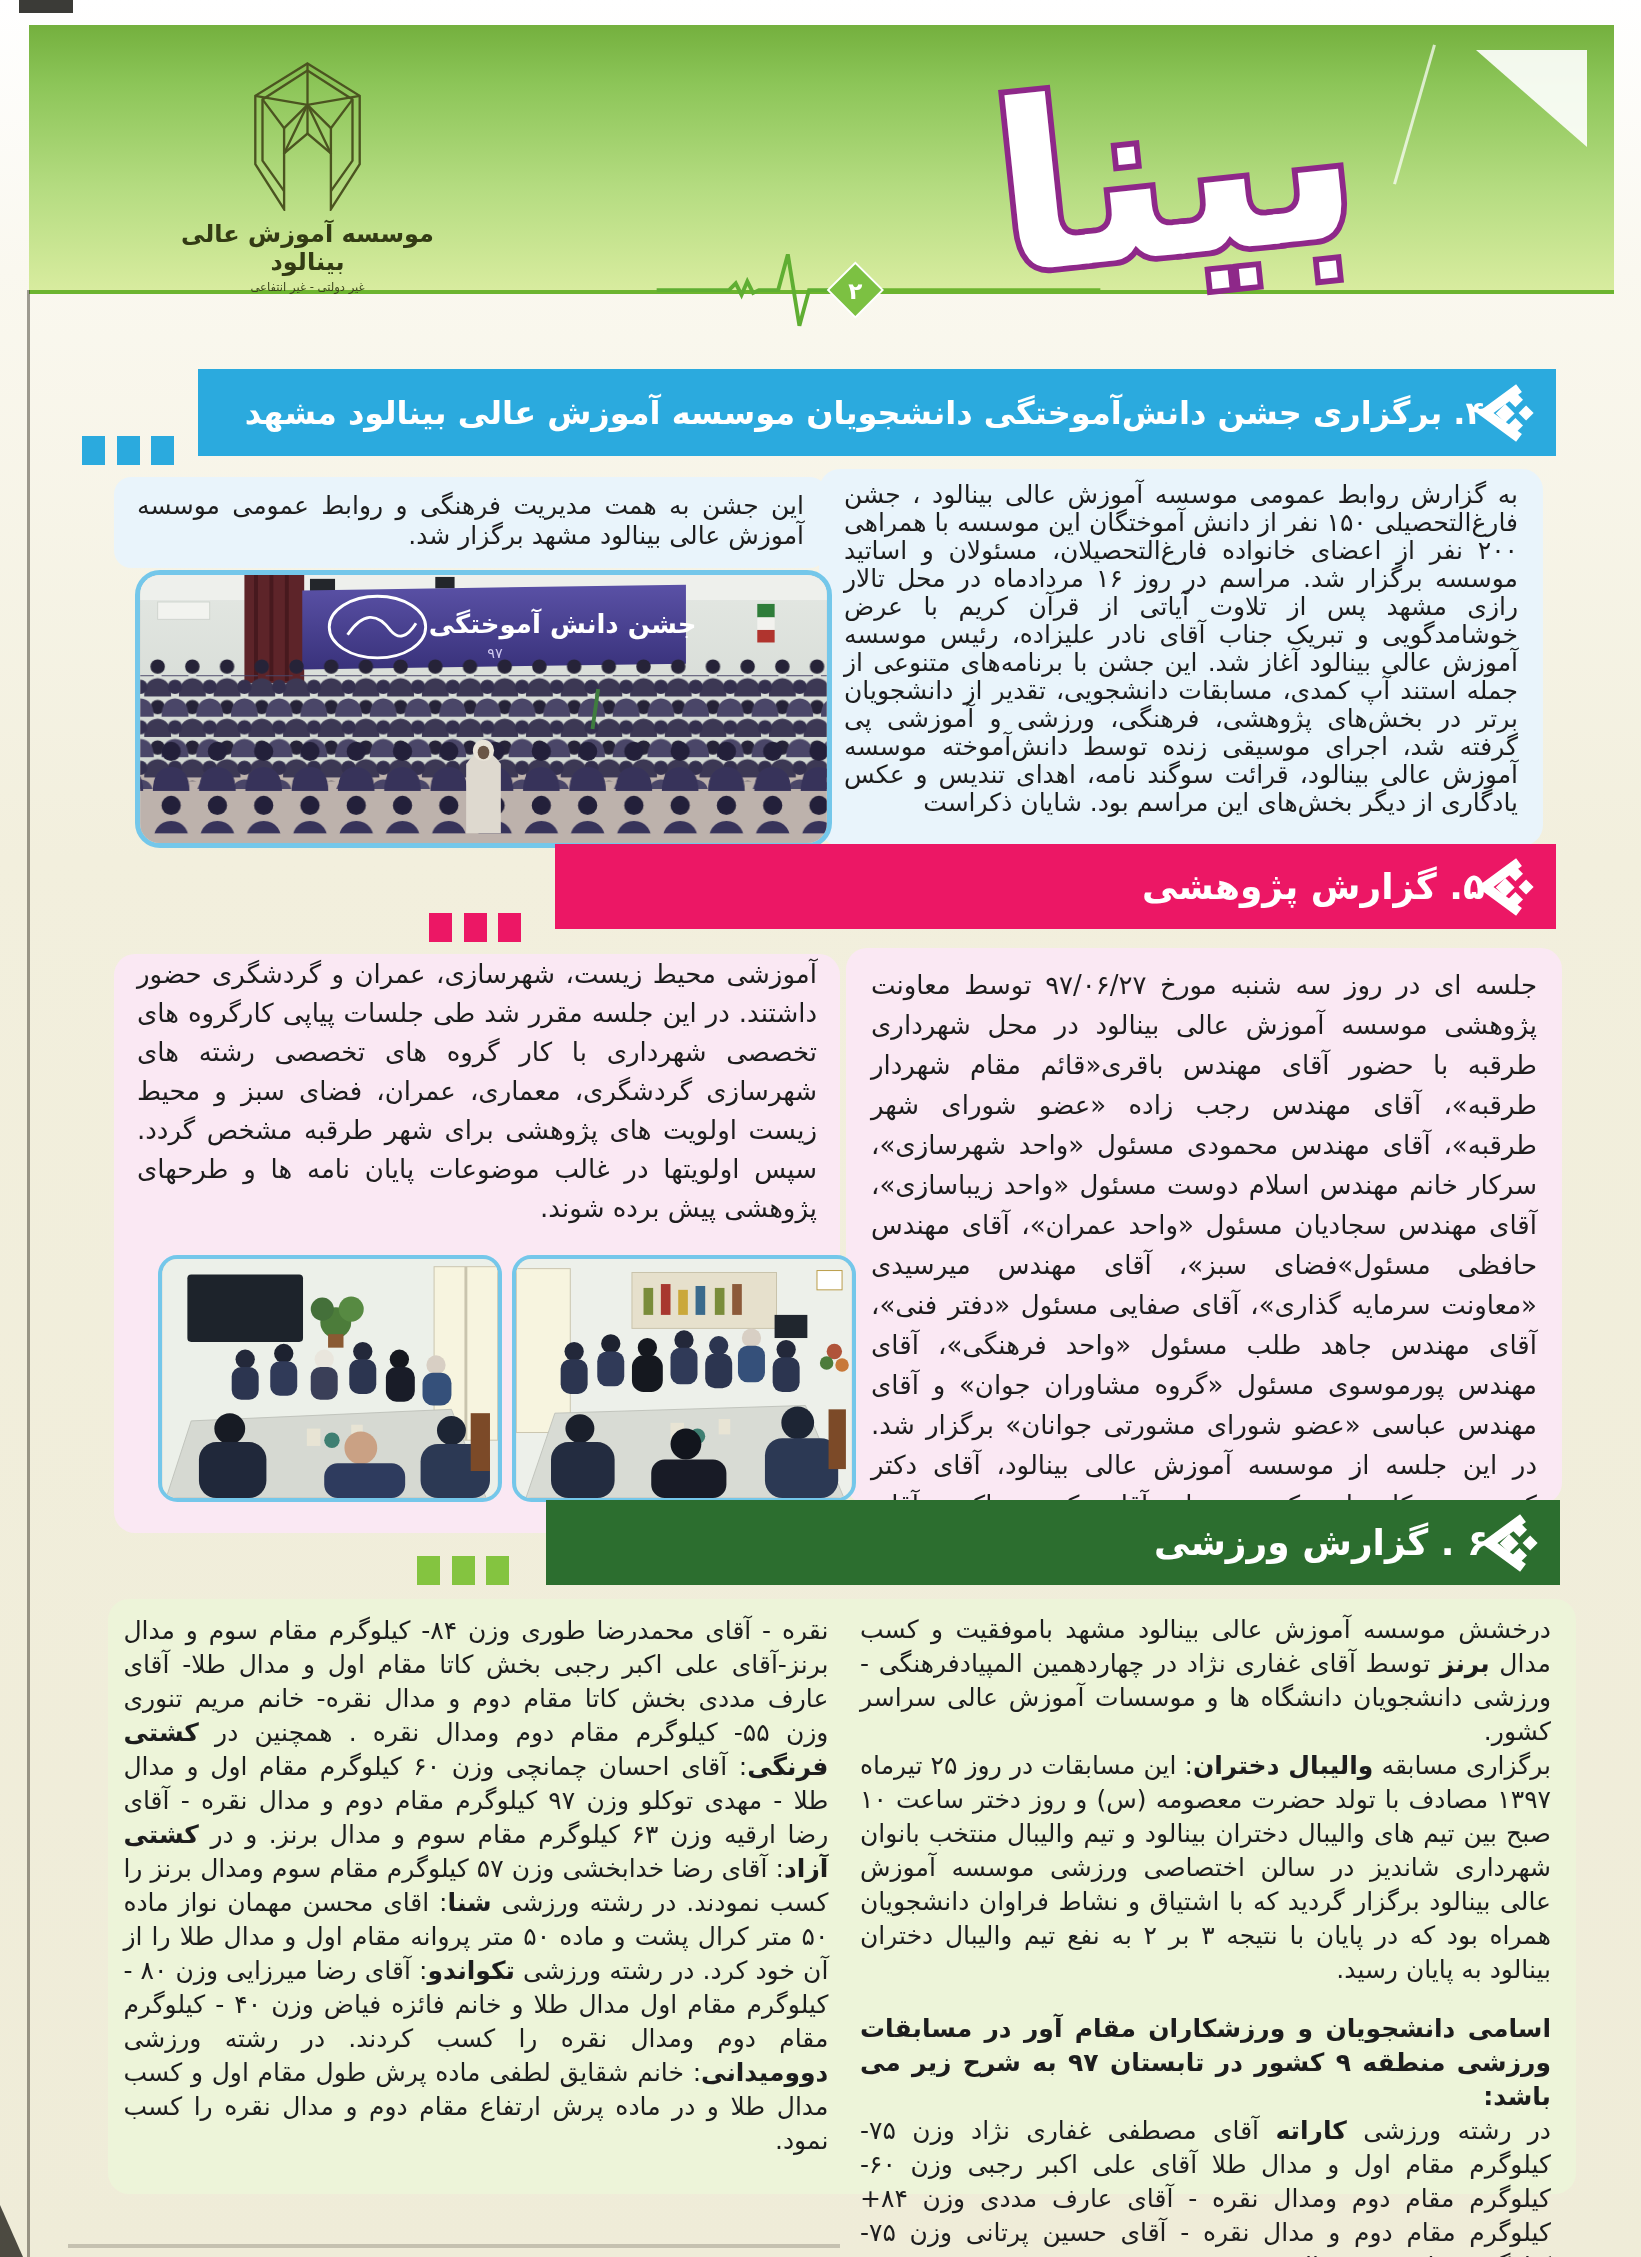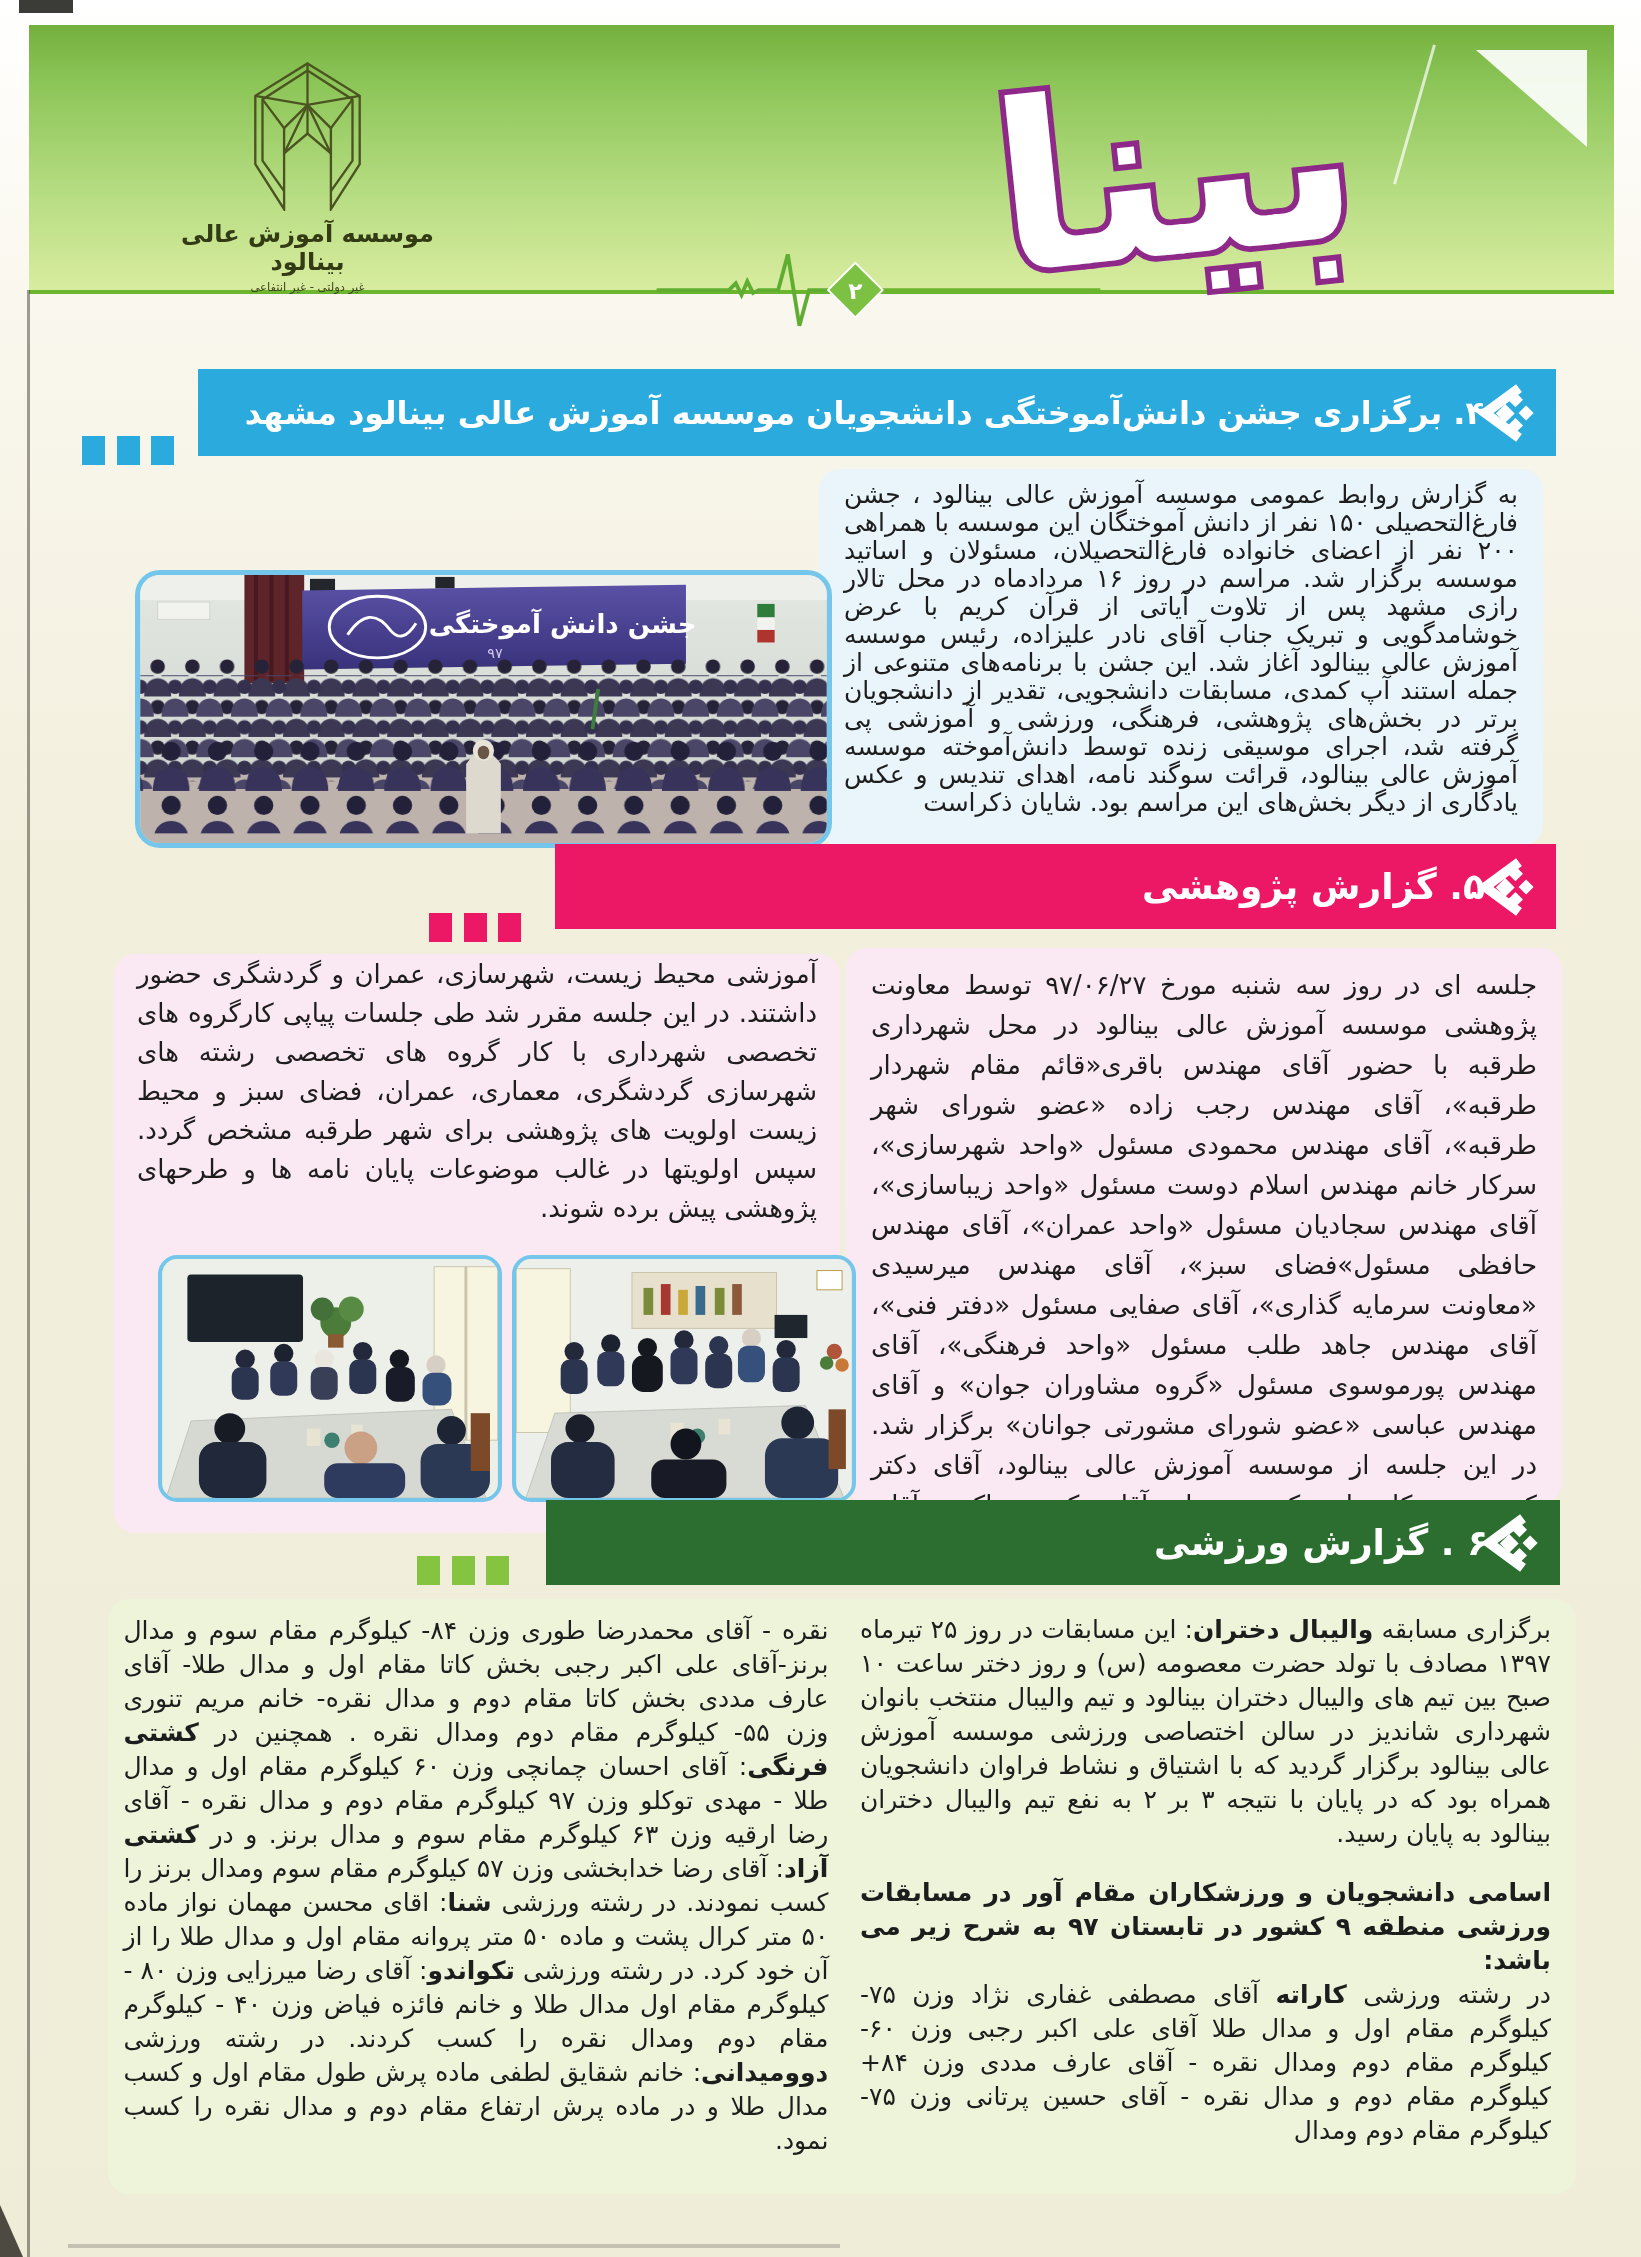--- a/index.html
+++ b/index.html
@@ -115,20 +115,23 @@
     <svg class="mark" width="64" height="64" viewBox="0 0 72 72">
       <polyline points="54,8 16,36 54,64" fill="none" stroke="#ffffff" stroke-width="11"></polyline>
       <rect x="31" y="29" width="15" height="15" transform="rotate(45 38.5 36.5)" fill="#fff"></rect>
       <rect x="44" y="15" width="12" height="12" transform="rotate(45 50 21)" fill="#fff"></rect>
       <rect x="44" y="44" width="12" height="12" transform="rotate(45 50 50)" fill="#fff"></rect>
       <rect x="56" y="30" width="12" height="12" transform="rotate(45 62 36)" fill="#fff"></rect>
     </svg>
   </div>
   <div class="panel s4-right">
     <p>به گزارش روابط عمومی موسسه آموزش عالی بینالود ، جشن فارغ‌التحصیلی ۱۵۰ نفر از دانش آموختگان این موسسه با همراهی ۲۰۰ نفر از اعضای خانواده فارغ‌التحصیلان، مسئولان و اساتید  موسسه برگزار شد. مراسم در روز ۱۶ مردادماه در محل تالار رازی مشهد پس از تلاوت آیاتی از قرآن کریم با عرض خوشامدگویی و تبریک جناب آقای نادر علیزاده، رئیس موسسه آموزش عالی بینالود آغاز شد. این جشن با برنامه‌های متنوعی از جمله استند آپ کمدی، مسابقات دانشجویی، تقدیر از دانشجویان برتر در بخش‌های پژوهشی، فرهنگی، ورزشی و آموزشی پی گرفته شد، اجرای موسیقی زنده توسط دانش‌آموخته موسسه آموزش عالی بینالود، قرائت سوگند نامه، اهدای تندیس و عکس یادگاری از دیگر بخش‌های این مراسم بود. شایان ذکراست</p>
+  </div>
+  <div class="panel s4-left">
+    <p>این جشن به همت مدیریت فرهنگی و روابط عمومی موسسه آموزش عالی بینالود مشهد برگزار شد.</p>
   </div>
 
   <figure class="photo grad-photo" style="margin:0">
     <svg width="687" height="268" viewBox="0 0 712 278">
       <defs>
         <linearGradient id="wallg" x1="0" y1="0" x2="0" y2="1">
           <stop offset="0" stop-color="#e4e8e3"></stop>
             <stop offset="1" stop-color="#c9cfc9"></stop>
         </linearGradient>
         <linearGradient id="bang" x1="0" y1="0" x2="0" y2="1">
@@ -302,20 +305,21 @@
     <svg class="mark" width="64" height="64" viewBox="0 0 72 72">
       <polyline points="54,8 16,36 54,64" fill="none" stroke="#ffffff" stroke-width="11"></polyline>
       <rect x="31" y="29" width="15" height="15" transform="rotate(45 38.5 36.5)" fill="#fff"></rect>
       <rect x="44" y="15" width="12" height="12" transform="rotate(45 50 21)" fill="#fff"></rect>
       <rect x="44" y="44" width="12" height="12" transform="rotate(45 50 50)" fill="#fff"></rect>
       <rect x="56" y="30" width="12" height="12" transform="rotate(45 62 36)" fill="#fff"></rect>
     </svg>
   </div>
   <div class="panel s6-panel">
     <div class="s6-col s6-right-col">
+      <p class="para"><span>درخشش موسسه آموزش عالی بینالود مشهد باموفقیت و کسب مدال </span><span class="b">برنز</span><span> توسط آقای غفاری نژاد در چهاردهمین المپیادفرهنگی - ورزشی دانشجویان دانشگاه ها و موسسات آموزش عالی سراسر کشور.</span></p>
       <p class="para"><span>برگزاری مسابقه </span><span class="b">والیبال دختران</span><span>: این مسابقات در روز ۲۵ تیرماه ۱۳۹۷ مصادف با تولد حضرت معصومه (س) و روز دختر ساعت ۱۰ صبح بین  تیم های والیبال دختران بینالود و تیم والیبال منتخب بانوان شهرداری شاندیز در سالن اختصاصی ورزشی موسسه آموزش عالی بینالود برگزار گردید که با اشتیاق و نشاط فراوان دانشجویان همراه بود که در پایان با نتیجه ۳ بر ۲ به نفع تیم والیبال دختران بینالود به پایان رسید.</span></p>
       <p class="para lead"><span class="b">اسامی دانشجویان و ورزشکاران مقام آور در مسابقات ورزشی منطقه ۹ کشور در تابستان ۹۷ به شرح زیر می باشد:</span></p>
       <p class="para"><span>در رشته ورزشی </span><span class="b">کاراته</span><span> آقای  مصطفی غفاری نژاد وزن ۷۵- کیلوگرم مقام اول و مدال طلا  آقای علی اکبر رجبی وزن ۶۰- کیلوگرم مقام دوم ومدال نقره - آقای عارف مددی وزن ۸۴+ کیلوگرم مقام دوم و مدال نقره - آقای حسین پرتانی وزن ۷۵- کیلوگرم مقام دوم ومدال</span></p>
     </div>
     <div class="s6-col s6-left-col">
       <p class="para"><span>نقره - آقای محمدرضا طوری وزن ۸۴- کیلوگرم مقام سوم و مدال برنز-آقای علی اکبر رجبی بخش کاتا مقام اول و مدال طلا- آقای عارف مددی بخش کاتا مقام دوم و مدال نقره- خانم مریم تنوری وزن ۵۵- کیلوگرم مقام دوم ومدال نقره .  همچنین در </span><span class="b">کشتی فرنگی</span><span>: آقای احسان چمانچی وزن ۶۰ کیلوگرم مقام اول و مدال طلا - مهدی توکلو وزن ۹۷ کیلوگرم مقام دوم و مدال نقره - آقای رضا ارقیه وزن ۶۳ کیلوگرم مقام سوم و مدال برنز. و در </span><span class="b">کشتی آزاد</span><span>: آقای رضا خدابخشی وزن ۵۷ کیلوگرم مقام سوم ومدال برنز را کسب نمودند. در رشته ورزشی </span><span class="b">شنا</span><span>: اقای محسن مهمان نواز ماده ۵۰ متر کرال پشت و ماده ۵۰ متر پروانه مقام اول و مدال طلا را از آن خود کرد. در رشته ورزشی </span><span class="b">تکواندو</span><span>: آقای رضا میرزایی وزن ۸۰ - کیلوگرم مقام اول مدال طلا و خانم فائزه فیاض وزن  ۴۰ - کیلوگرم مقام دوم ومدال نقره را کسب کردند. در رشته ورزشی </span><span class="b">دوومیدانی</span><span>: خانم شقایق لطفی ماده پرش طول مقام اول و کسب مدال طلا  و در ماده پرش ارتفاع مقام دوم و مدال نقره را کسب نمود.</span></p>
     </div>
   </div>
 
   <div class="edge-left"></div>

